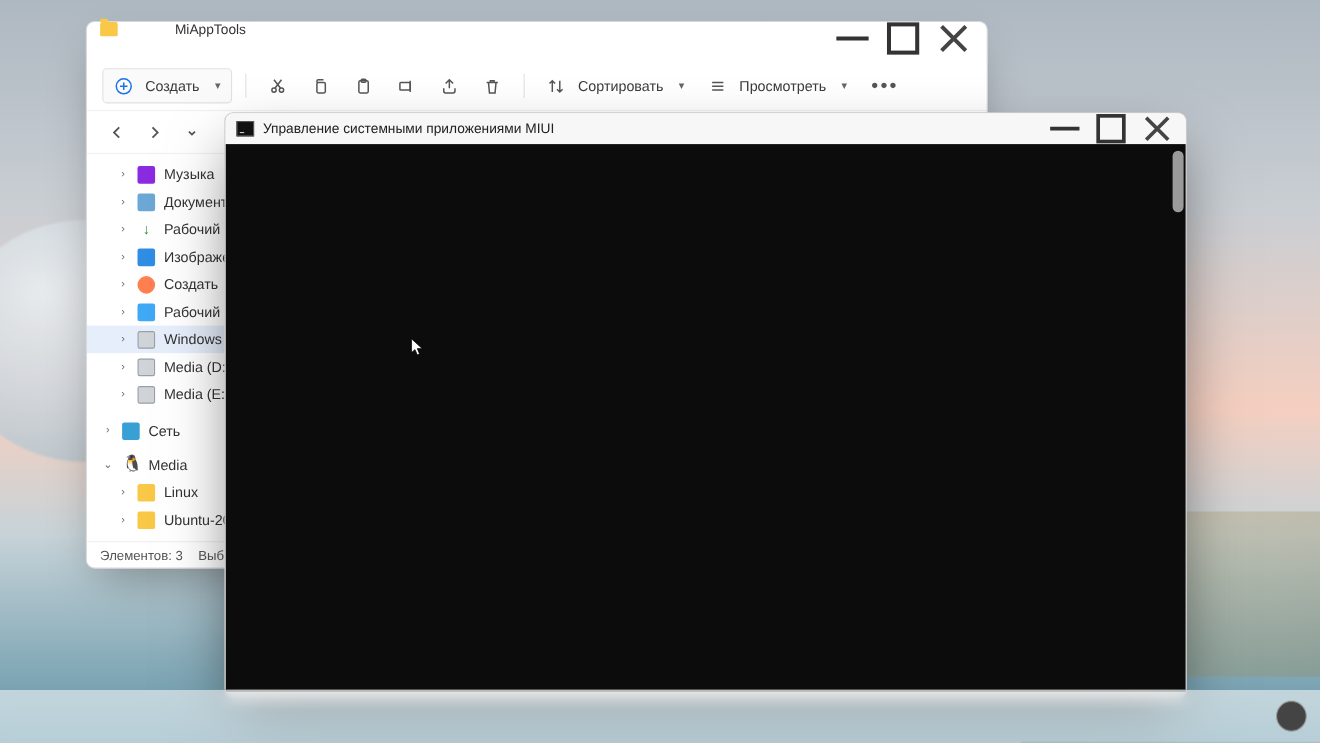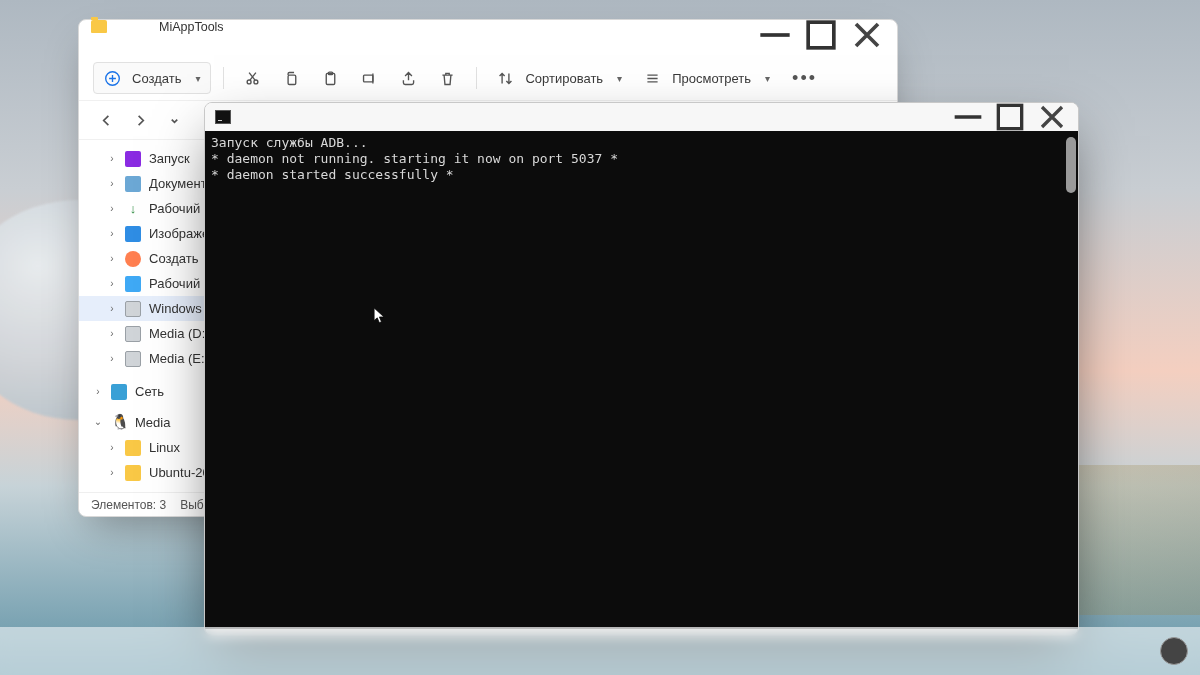--- a/index.html
+++ b/index.html
@@ -208,21 +208,21 @@
         </svg>
       </div>
   </div>
 
   <div class="body">
     <div class="tree" id="tree-root">
 
     <div class="tree-item depth1">
           <span class="chev ">›</span>
           <span class="ico ico-video"></span>
-          <span class="lbl">Запуск</span>
+          <span class="lbl">Музыка</span>
         </div>
         <div class="tree-item depth1">
           <span class="chev ">›</span>
           <span class="ico ico-docs"></span>
           <span class="lbl">Документы</span>
         </div>
         <div class="tree-item depth1">
           <span class="chev ">›</span>
           <span class="ico ico-dl">↓</span>
           <span class="lbl">Рабочий</span>
@@ -284,42 +284,40 @@
 
   <div class="statusbar">
     <span>Элементов: 3</span>
     <span>Выб</span>
   </div>
 </div>
 
 <div class="terminal">
   <div class="term-titlebar">
     <span class="term-ico"></span>
+    <span class="term-title">Управление системными приложениями MIUI</span>
     <div class="winctrl">
       <div>
           <svg viewBox="0 0 12 12">
             <path d="M2 6h8" stroke="#333" stroke-width="1"></path>
           </svg>
         </div>
       <div>
           <svg viewBox="0 0 12 12">
             <rect x="2.5" y="2.5" width="7" height="7" fill="none" stroke="#333" stroke-width="1"></rect>
           </svg>
         </div>
       <div class="close">
           <svg viewBox="0 0 12 12">
             <path d="M3 3l6 6M9 3l-6 6" stroke="currentColor" stroke-width="1"></path>
           </svg>
         </div>
     </div>
   </div>
   <div class="term-body">
-    <pre class="term-text" id="term-text">Запуск службы ADB...
-* daemon not running. starting it now on port 5037 *
-* daemon started successfully *</pre>
     <div class="term-scroll"></div>
     <div class="term-bottom"></div>
   </div>
 </div>
 
 <div class="cursor" id="cursor" style="left: 374px; top: 308px;">
   <svg viewBox="0 0 12 19">
       <path d="M0 0l0 14 3.5-3 2.3 5.4 2.4-1-2.3-5.4H11z" fill="#fff" stroke="#000" stroke-width=".8"></path>
     </svg>
 </div>

